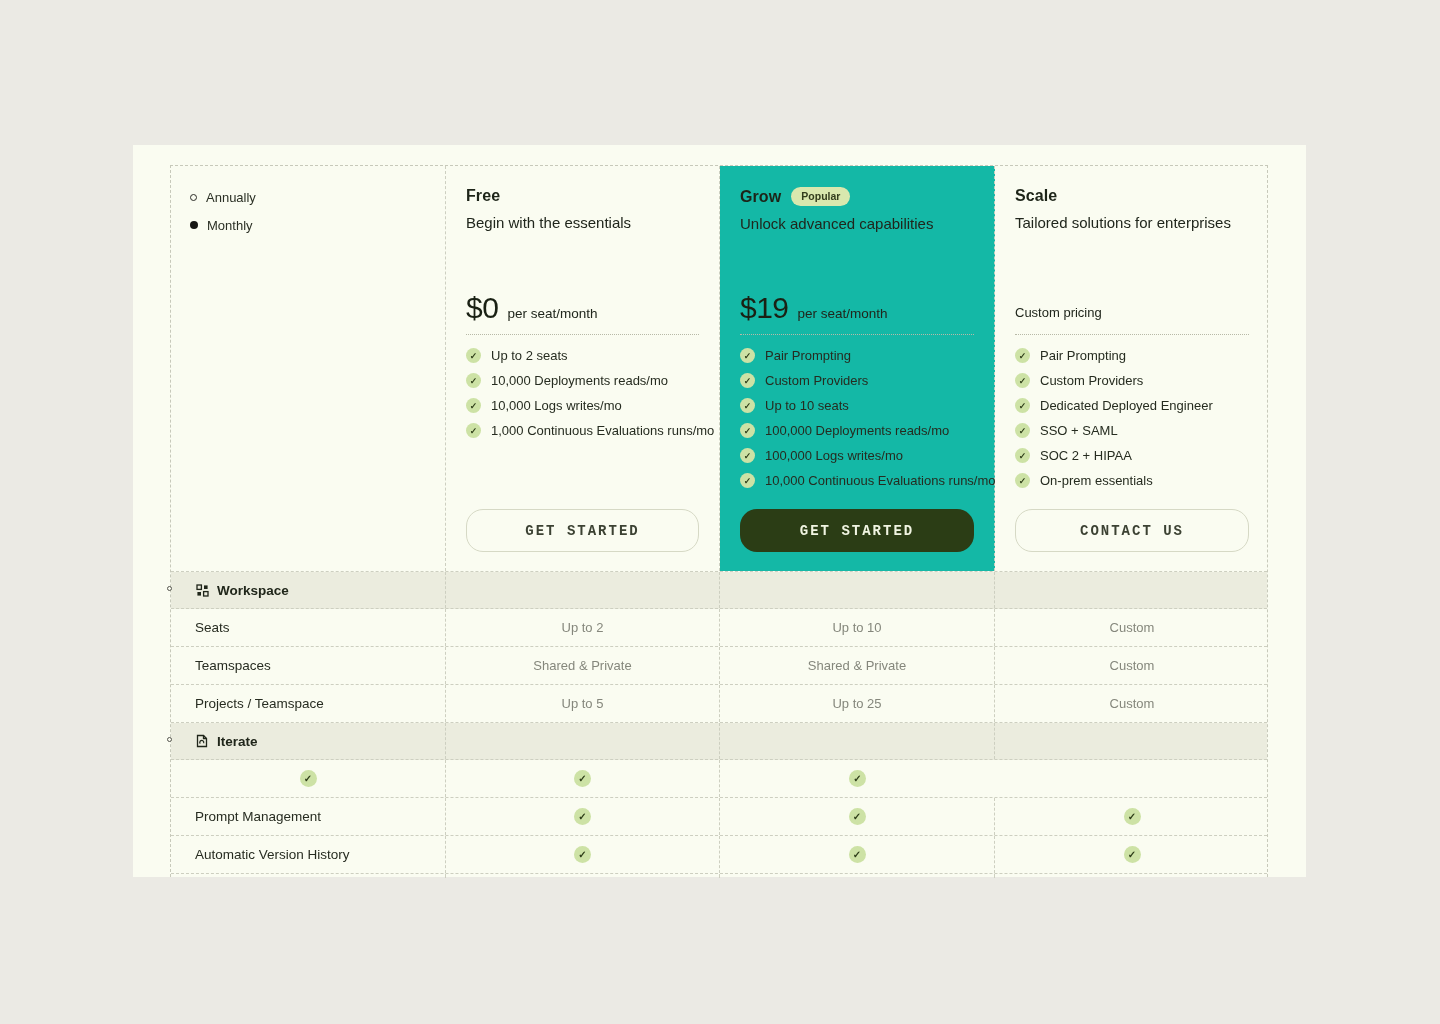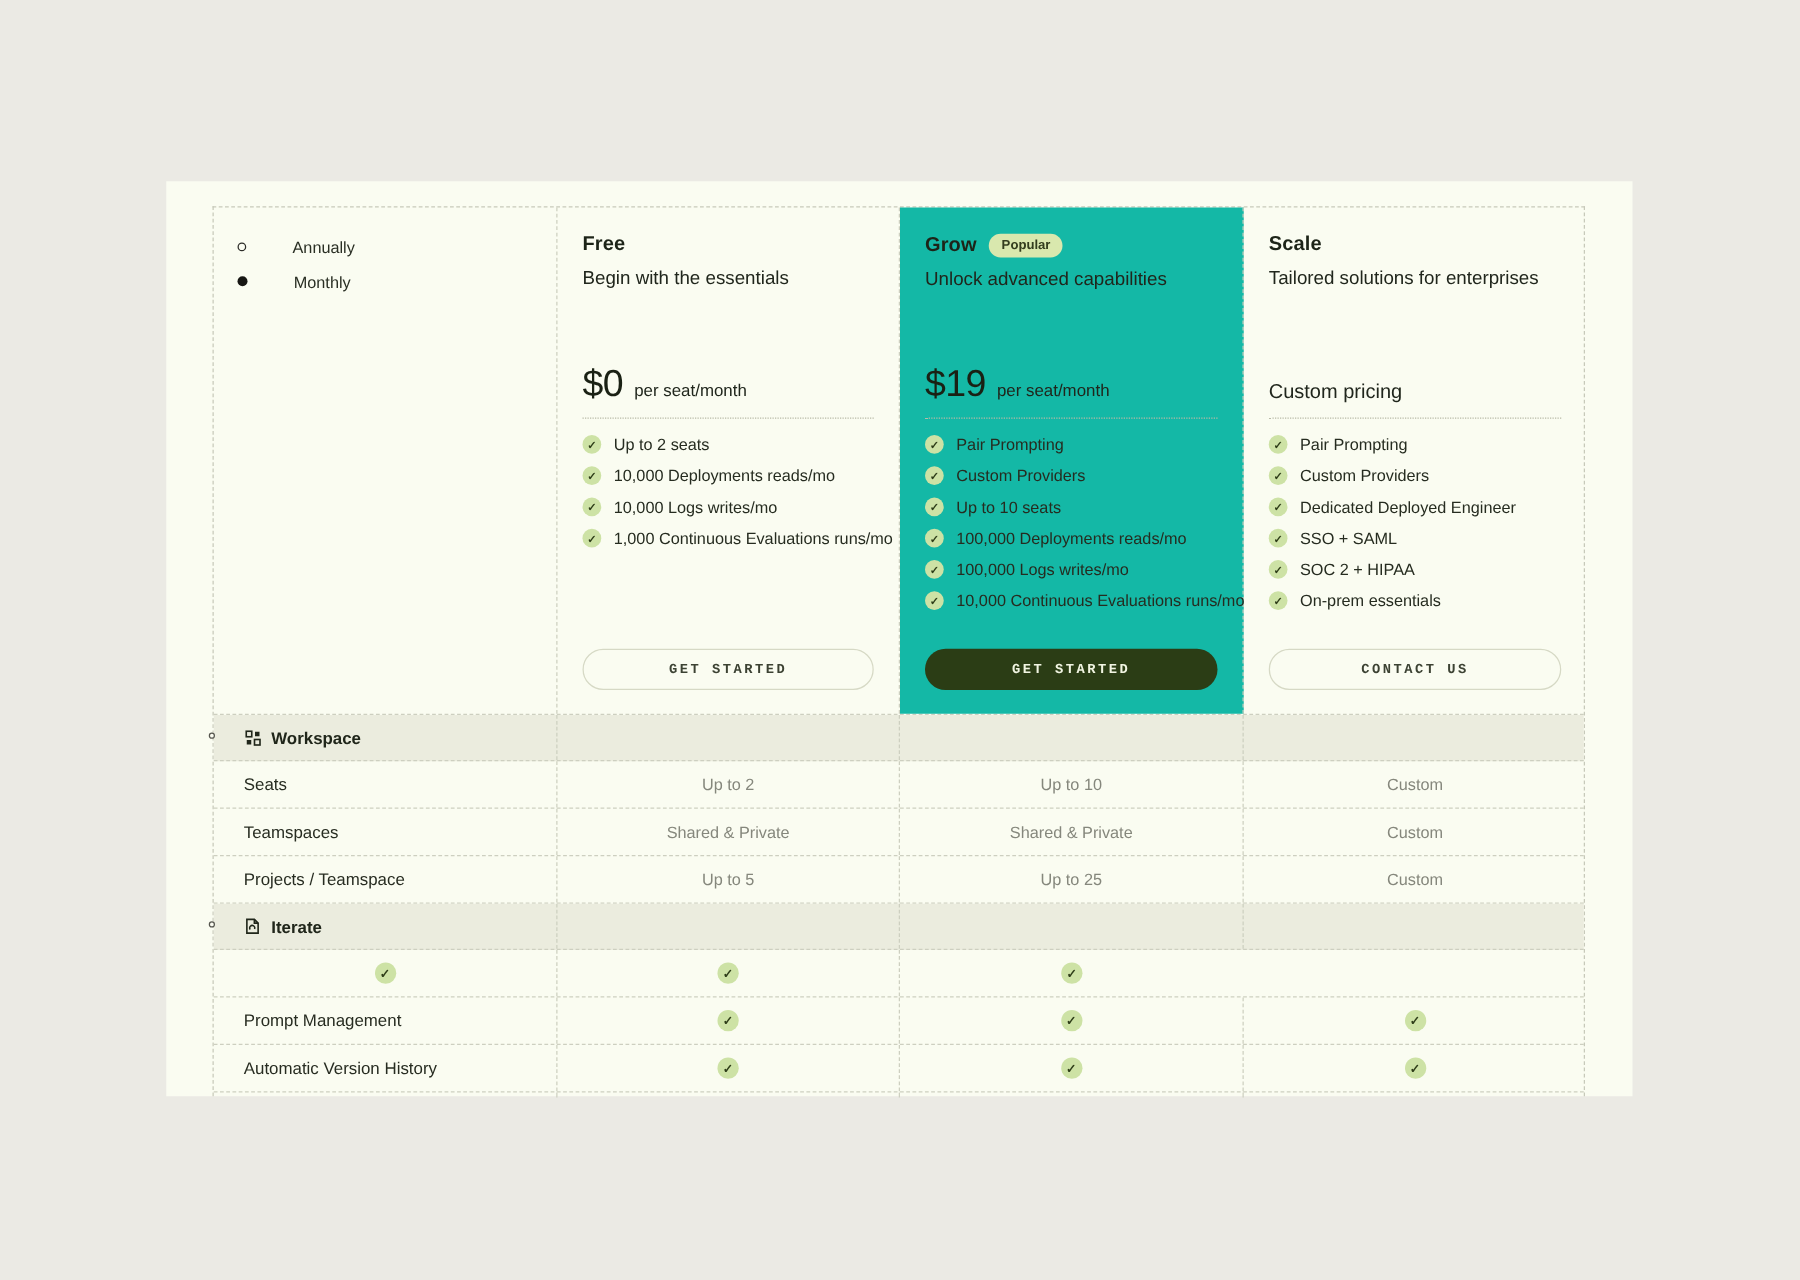--- a/index.html
+++ b/index.html
@@ -28,51 +28,51 @@
   }
   .pcell { position:relative; border-right:1px dashed #cdcfc0; padding:21px 20px 0 20px; }
   .pcell:last-child { border-right:none; }
   .pcell.highlight { background:#14b8a6; }
 
   .toggle-cell { padding-left:19px; padding-top:23px; }
   .radio-option { display:flex; align-items:center; gap:9px; height:16px; margin-bottom:12px; cursor:pointer; }
   .radio { width:8px; height:8px; border-radius:50%; flex:none; }
   .radio.ring { border:1.4px solid #2c2c28; background:transparent; width:7px; height:7px; }
   .radio.dot  { background:#161613; }
-  .radio-label { font-size:13px; color:#2a2f24;margin-left:28px; }
+  .radio-label { font-size:13px; color:#2a2f24; }
 
   .plan-head { display:flex; align-items:center; }
   .plan-name { font-size:16px; font-weight:700; color:#1d2418; letter-spacing:.1px; }
   .badge {
     margin-left:10px; background:#d9e8ae; color:#333d1d;
     font-size:10.5px; font-weight:700; padding:3px 10px 4px; border-radius:11px;
   }
   .plan-tagline { margin-top:9px; font-size:15px; color:#20261c; }
 
   .price-area { position:absolute; top:127px; left:20px; right:20px; display:flex; align-items:baseline; }
   .price { font-size:30px; font-weight:500; color:#1a2114; letter-spacing:-.5px; line-height:1; }
   .price-suffix { font-size:13.5px; font-weight:500; margin-left:9px; color:#20261c; }
-  .custom-price { position:absolute; top:139px; left:20px; font-size:16px; font-weight:500; color:#20261c; }
+  .custom-price { position:absolute; top:139px; left:20px; font-size:13px; font-weight:500; color:#20261c; }
 
   .sep { position:absolute; top:168px; left:20px; right:20px; border-top:1px dotted #b7b9a7; }
 
   .features { position:absolute; top:182px; left:20px; right:12px; list-style:none; }
   .features li { display:flex; align-items:center; gap:10px; height:15px; margin-bottom:10px; font-size:13px; color:#262c20; white-space:nowrap; }
 
   .check-pill {
     display:inline-flex; align-items:center; justify-content:center;
     width:17px; height:17px; border-radius:50%; flex:none;
     background:#cde2a5; color:#2e3d18; font-size:10px; font-weight:700;
   }
   .check-pill.sm { width:15px; height:15px; font-size:9px; }
 
   .cta {
-    position:absolute; left:20px; right:20px; bottom:19px; height:33px;
+    position:absolute; left:20px; right:20px; bottom:19px; height:43px;
     border-radius:17px; font-family:"Liberation Mono", monospace;
-    font-size:11px; font-weight:700; letter-spacing:2px; text-transform:uppercase;
+    font-size:14px; font-weight:700; letter-spacing:2px; text-transform:uppercase;
     display:flex; align-items:center; justify-content:center; cursor:pointer;
   }
   .cta.outline { background:transparent; border:1px solid #d6d9c5; color:#3c4233; }
   .cta.solid { background:#2b3d15; border:none; color:#f1f5e2; }
 
   
   .t-row { display:grid; grid-template-columns:275px 274px 275px 274px; border-bottom:1px dashed #cdcfc0; position:relative; }
   .t-row.section { height:37px; background:#ebecde; }
   .t-row.data { height:38px; }
   .t-row.filler { height:4px; border-bottom:none; }

